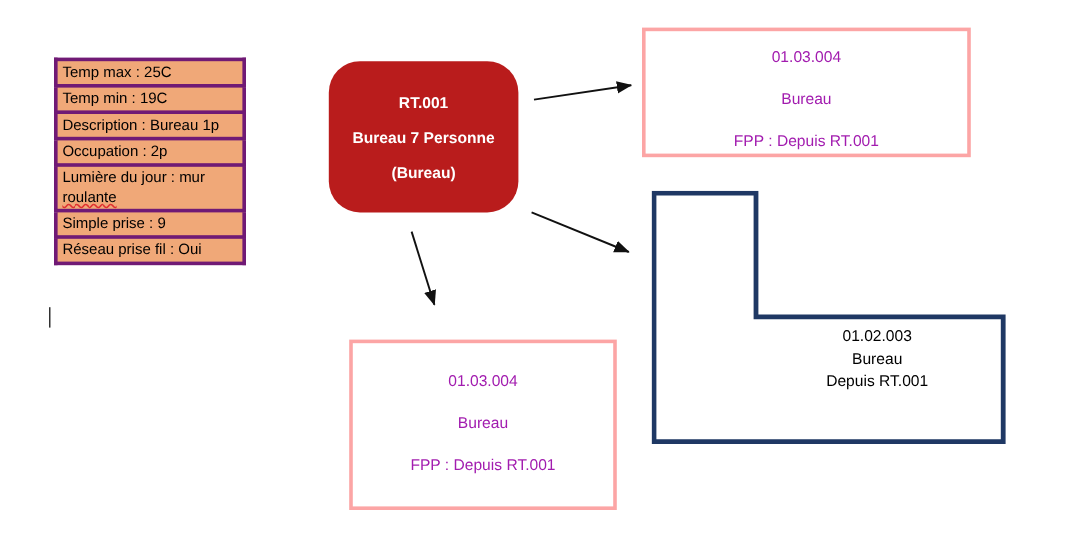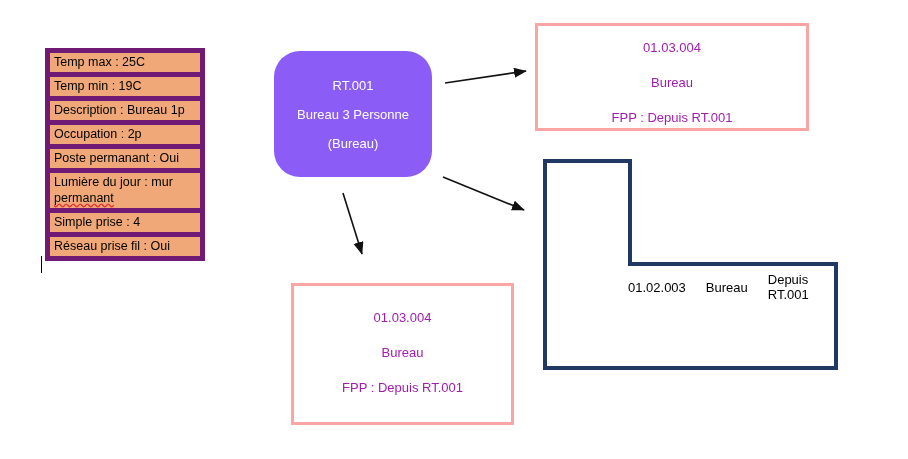--- a/index.html
+++ b/index.html
@@ -22,21 +22,21 @@
   #attr-table {
     position: absolute;
     left: 45px;
     top: 48px;
     width: 160px;
     border-collapse: collapse;
     table-layout: fixed;
   }
   #attr-table td {
     background: #F0A878;
-    border: 5px solid #701a75;
+    border: 3px solid #701a75;
     font-size: 12.5px;
     line-height: 16px;
     color: #000000;
     padding: 1px 4px 2px 4px;
     vertical-align: top;
     white-space: normal;
   }
   .misspelled {
     text-decoration: underline wavy #E03030;
     text-decoration-skip-ink: none;
@@ -50,30 +50,31 @@
     border-left: 1px solid #000000;
   }
 
   
   #template-node {
     position: absolute;
     left: 274px;
     top: 51px;
     width: 158px;
     height: 126px;
-    background: #8b5cf6;
+    background: #b91c1c;
     border-radius: 26px;
     color: #ffffff;
     display: flex;
     flex-direction: column;
     align-items: center;
     justify-content: center;
     gap: 14px;
     font-size: 13px;
     text-align: center;
+    font-weight: bold;
   }
 
   
   .room-box {
     position: absolute;
     border: 3px solid #fca5a5;
     background: #ffffff;
     box-sizing: border-box;
     display: flex;
     flex-direction: column;
@@ -111,23 +112,23 @@
   }
   #room-l-shape svg {
     display: block;
   }
   #l-shape-labels {
     position: absolute;
     left: 628px;
     top: 272px;
     width: 206px;
     display: flex;
-    flex-direction: row;
+    flex-direction: column;
     align-items: center;
-    gap: 20px;
+    gap: 4px;
     font-size: 13px;
     color: #000000;
     text-align: left;
   }
 
   
   #arrow-layer {
     position: absolute;
     left: 0;
     top: 0;
@@ -149,40 +150,37 @@
       <tr>
         <td>Temp min : 19C</td>
       </tr>
       <tr>
         <td>Description : Bureau 1p</td>
       </tr>
       <tr>
         <td>Occupation : 2p</td>
       </tr>
       <tr>
-        <td>Poste permanant : Oui</td>
-      </tr>
-      <tr>
         <td>
-          <span id="daylight-text">Lumière du jour : mur <span class="misspelled">permanant</span></span>
+          <span id="daylight-text">Lumière du jour : mur <span class="misspelled">roulante</span></span>
         </td>
       </tr>
       <tr>
-        <td>Simple prise : 4</td>
+        <td>Simple prise : 9</td>
       </tr>
       <tr>
         <td>Réseau prise fil : Oui</td>
       </tr>
     </tbody>
   </table>
   <div id="table-stub"></div>
 
   <div id="template-node">
     <div>RT.001</div>
-    <div>Bureau 3 Personne</div>
+    <div>Bureau 7 Personne</div>
     <div>(Bureau)</div>
   </div>
 
   <div id="room-top-right" class="room-box">
     <div>01.03.004</div>
     <div>Bureau</div>
     <div>FPP : Depuis RT.001</div>
   </div>
 
   <div id="room-bottom-center" class="room-box">

